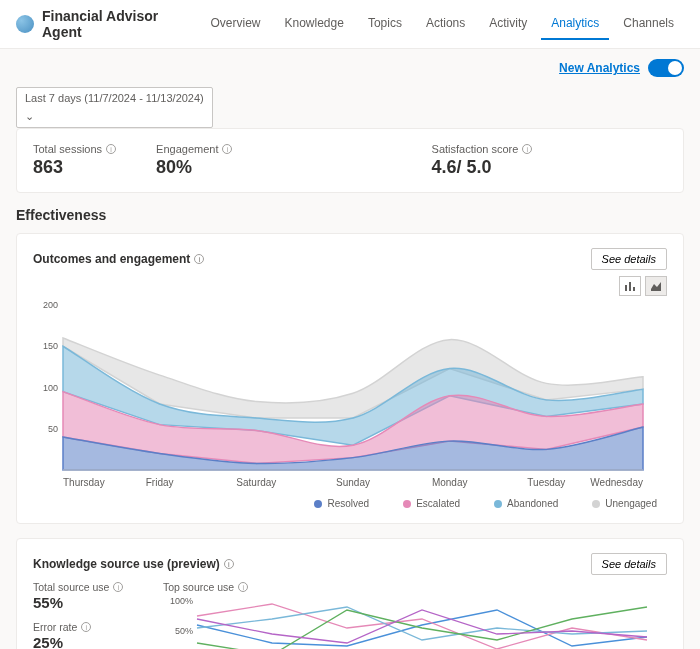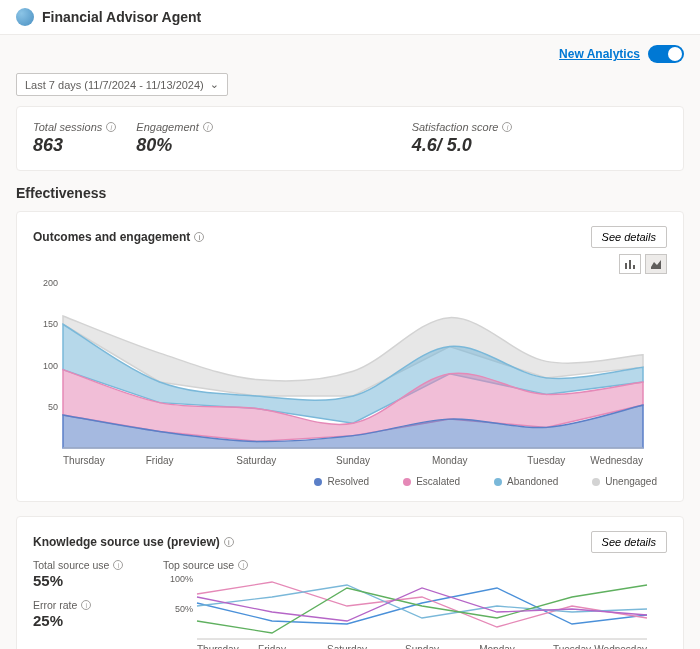--- a/index.html
+++ b/index.html
@@ -11,24 +11,24 @@
   .tabs { display: flex; gap: 4px; }
   .tab { padding: 8px 10px; color: #605e5c; cursor: pointer; font-size: 12px; }
   .tab.active { color: #0078d4; border-bottom: 2px solid #0078d4; }
   
   .toggle-row { display: flex; justify-content: flex-end; align-items: center; padding: 10px 16px; gap: 8px; }
   .toggle-label { font-size: 12px; color: #0078d4; font-weight: 600; text-decoration: underline; }
   .toggle { width: 36px; height: 18px; background: #0078d4; border-radius: 9px; position: relative; cursor: pointer; }
   .toggle::after { content: ""; position: absolute; right: 2px; top: 2px; width: 14px; height: 14px; background: #fff; border-radius: 50%; }
   
   .content { padding: 0 16px 16px; }
-  .date-picker { display: inline-flex; align-items: center; gap: 6px; border: 1px solid #c8c6c4; border-radius: 2px; padding: 4px 8px; font-size: 11px; color: #605e5c; background: #fff; cursor: pointer; margin-bottom: 10px; }
+  .date-picker { display: inline-flex; gap: 6px; border: 1px solid #c8c6c4; border-radius: 2px; padding: 4px 8px; font-size: 11px; color: #605e5c; background: #fff; cursor: pointer; margin-bottom: 0; flex-direction: column; }
   
   .card { background: #fff; border: 1px solid #edebe9; border-radius: 4px; padding: 14px 16px; margin-bottom: 14px; }
-  .kpi-row { display: flex; gap: 20px; font-style: italic; }
+  .kpi-row { display: flex; gap: 40px; }
   .kpi-label { font-size: 11px; color: #605e5c; display: flex; align-items: center; gap: 4px; }
   .info-icon { width: 10px; height: 10px; border: 1px solid #a19f9d; border-radius: 50%; display: inline-flex; align-items: center; justify-content: center; font-size: 7px; color: #a19f9d; }
   .kpi-value { font-size: 18px; font-weight: 600; margin-top: 2px; }
   
   .section-title { font-size: 14px; font-weight: 700; margin: 6px 0 10px; }
   
   .card-header { display: flex; justify-content: space-between; align-items: center; margin-bottom: 6px; }
   .card-title { font-size: 12px; font-weight: 600; display: flex; align-items: center; gap: 4px; }
   .see-details { border: 1px solid #c8c6c4; background: #fff; padding: 4px 10px; font-size: 11px; border-radius: 2px; cursor: pointer; font-style: italic; }
   
@@ -51,20 +51,29 @@
   .kstat-label { font-size: 10.5px; color: #605e5c; display: flex; align-items: center; gap: 4px; }
   .kstat-value { font-size: 15px; font-weight: 600; margin-top: 1px; }
   .knowledge-chart-area { flex: 1; }
 </style>
 </head>
 <body>
 
 <div class="header">
   <span class="bot-icon"></span>
   <span class="bot-name">Financial Advisor Agent</span>
+  <div class="tabs" id="tabs">
+      <div class="tab">Overview</div>
+      <div class="tab">Knowledge</div>
+      <div class="tab">Topics</div>
+      <div class="tab">Actions</div>
+      <div class="tab">Activity</div>
+      <div class="tab active">Analytics</div>
+      <div class="tab">Channels</div>
+    </div>
 </div>
 
 <div class="toggle-row">
   <span class="toggle-label">New Analytics</span>
   <div class="toggle"></div>
 </div>
 
 <div class="content">
 
   <div class="date-picker">

